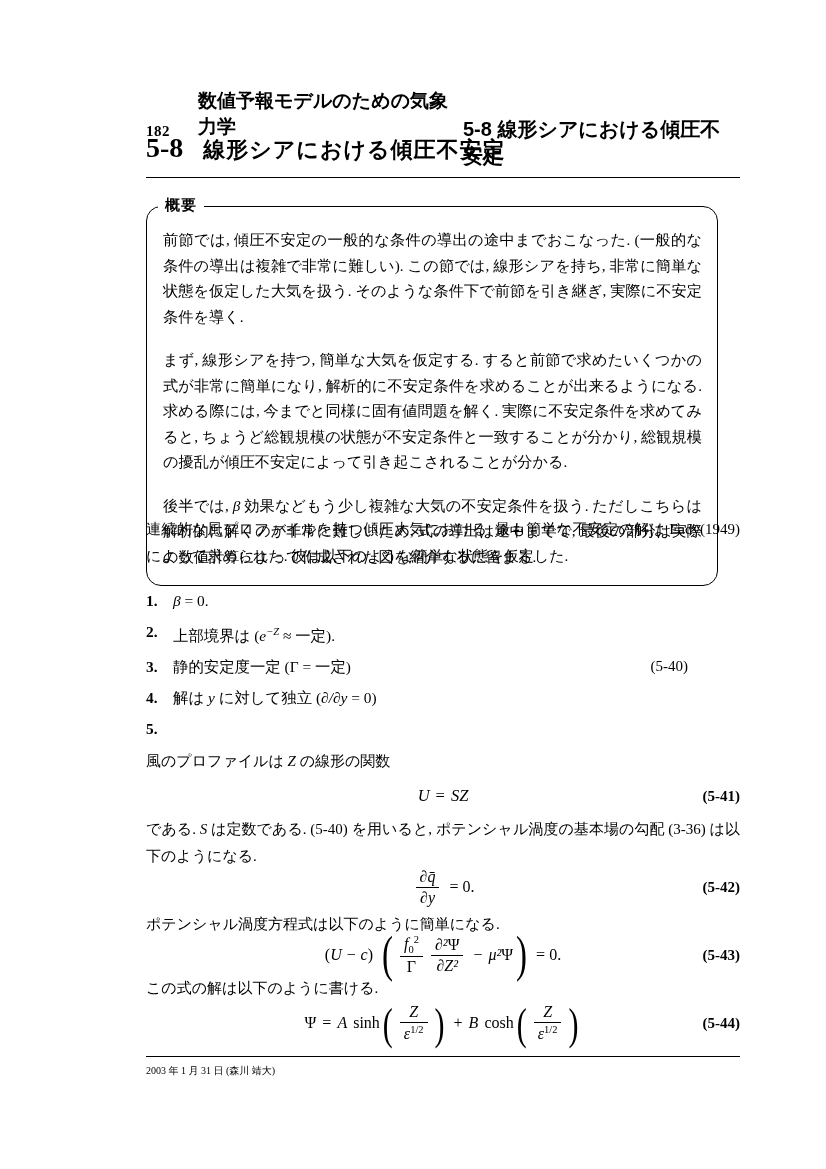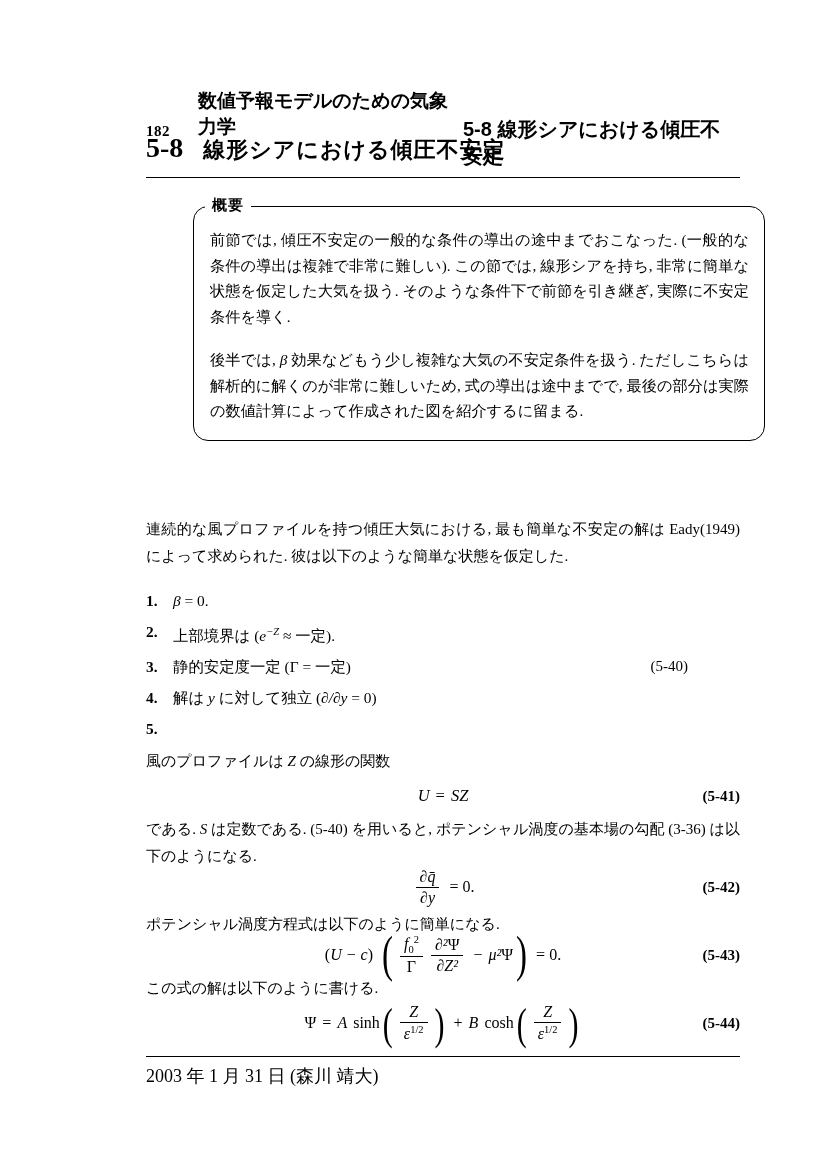--- a/index.html
+++ b/index.html
@@ -23,21 +23,20 @@
   
   .section-heading { top:132px; display:flex; align-items:baseline; font-weight:bold; }
   .sec-num { font-size:28px; }
   .sec-text { font-family:"Liberation Sans","DejaVu Sans",sans-serif; font-size:22px; margin-left:20px; letter-spacing:1px; }
 
   
   .summary-box {
     top:206px; width:572px; box-sizing:border-box;
     border:1.4px solid #000; border-radius:15px;
     padding:20px 15px 16px 16px;
-    margin-left:47px;
   }
   .summary-box-label {
     position:absolute; top:-11px; left:11px; background:#fff;
     padding:0 7px; font-size:15px; font-weight:bold; letter-spacing:1px;
   }
   .summary-box p { margin:0 0 18px 0; font-size:15.2px; line-height:25.5px; text-align:justify; }
   .summary-box p:last-child { margin-bottom:0; }
 
   
   .para { font-size:15px; line-height:27px; text-align:justify; }
@@ -66,41 +65,42 @@
   .eq-44 { top:994px; height:58px; font-size:16px; }
   .frac { display:inline-block; text-align:center; line-height:1.12; margin:0 4px; }
   .fnum { display:block; padding:0 4px 1px 4px; }
   .fden { display:block; border-top:1px solid #000; padding:1px 4px 0 4px; }
   .bigp { display:inline-block; font-size:33px; transform:scaleY(1.55); line-height:0.9; margin:0 3px; font-weight:400; }
   .medp { display:inline-block; font-size:30px; transform:scaleY(1.45); line-height:0.9; margin:0 3px; font-weight:400; }
   .sp-l { margin-left:6px; } .sp-r { margin-right:6px; }
   .op { margin:0 6px; }
 
   
-  .page-footer { top:1056px; border-top:1px solid #000; padding-top:7px; font-size:18px; }
+  .page-footer { top:1056px; border-top:1px solid #000; padding-top:7px; font-size:10px; }
 </style>
 </head>
 <body>
 
 <div class="abs page-header">
   <div class="hdr-left">
     <span class="page-number">182</span>
     <span class="book-title">数値予報モデルのための気象力学</span>
   </div>
   <div class="hdr-right">5-8 線形シアにおける傾圧不安定</div>
 </div>
 
 <div class="abs section-heading">
   <span class="sec-num">5-8</span>
   <span class="sec-text">線形シアにおける傾圧不安定</span>
 </div>
 
 <div class="abs summary-box">
   <span class="summary-box-label">概要</span>
   <p>前節では, 傾圧不安定の一般的な条件の導出の途中までおこなった. (一般的な条件の導出は複雑で非常に難しい). この節では, 線形シアを持ち, 非常に簡単な状態を仮定した大気を扱う. そのような条件下で前節を引き継ぎ, 実際に不安定条件を導く.</p>
+  <p>まず, 線形シアを持つ, 簡単な大気を仮定する. すると前節で求めたいくつかの式が非常に簡単になり, 解析的に不安定条件を求めることが出来るようになる. 求める際には, 今までと同様に固有値問題を解く. 実際に不安定条件を求めてみると, ちょうど総観規模の状態が不安定条件と一致することが分かり, 総観規模の擾乱が傾圧不安定によって引き起こされることが分かる.</p>
   <p><span class="mo">後半では, </span><span class="mi">β</span><span class="mo"> 効果などもう少し複雑な大気の不安定条件を扱う. ただしこちらは解析的に解くのが非常に難しいため, 式の導出は途中までで, 最後の部分は実際の数値計算によって作成された図を紹介するに留まる.</span></p>
 </div>
 
 <div class="abs para intro-paragraph">連続的な風プロファイルを持つ傾圧大気における, 最も簡単な不安定の解は Eady(1949) によって求められた. 彼は以下のような簡単な状態を仮定した.</div>
 
 <div class="abs assumption-list">
   <div class="assumption-item">
     <span class="item-marker">1.</span>
     <span><span class="mi">β</span><span class="mo"> = 0.</span></span>
   </div>

